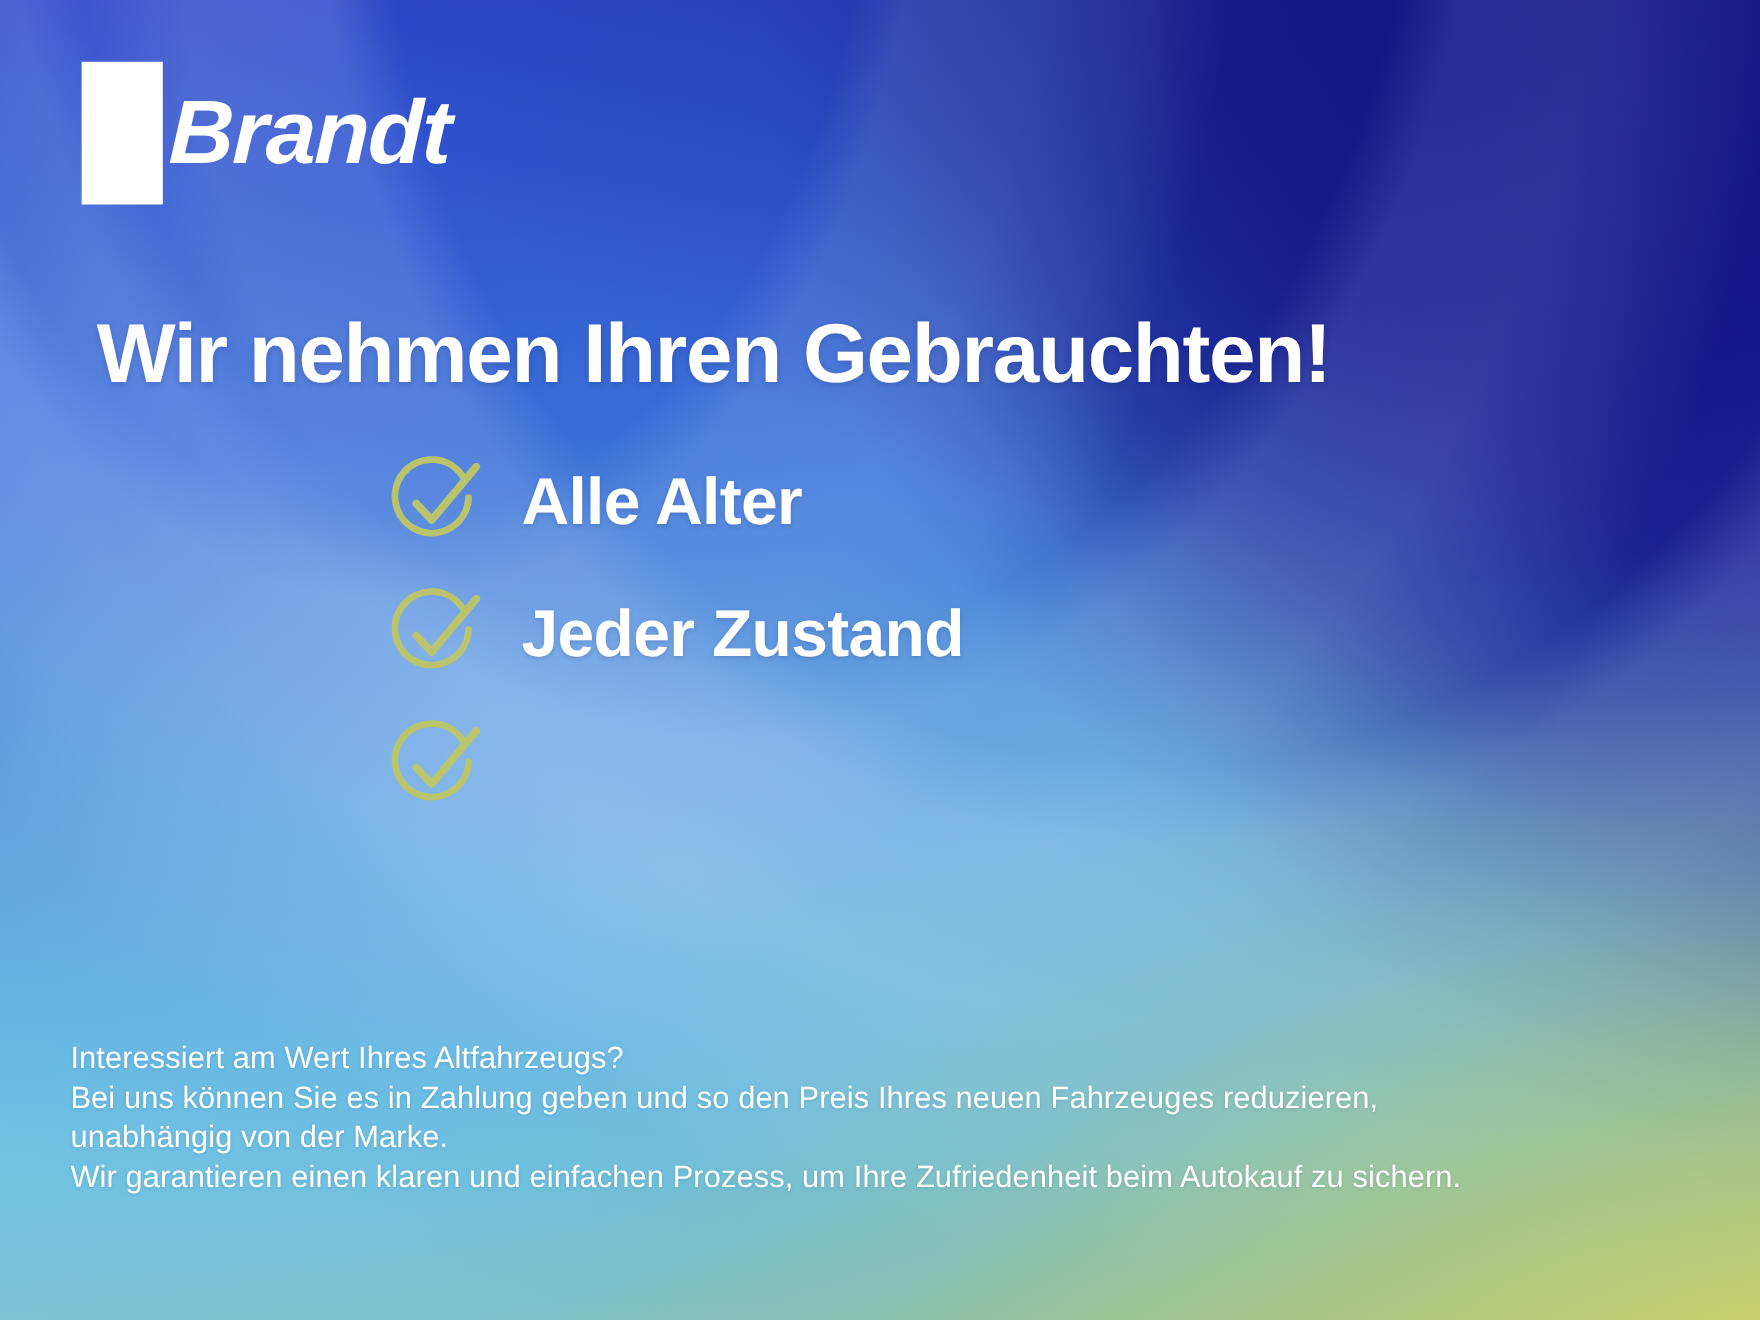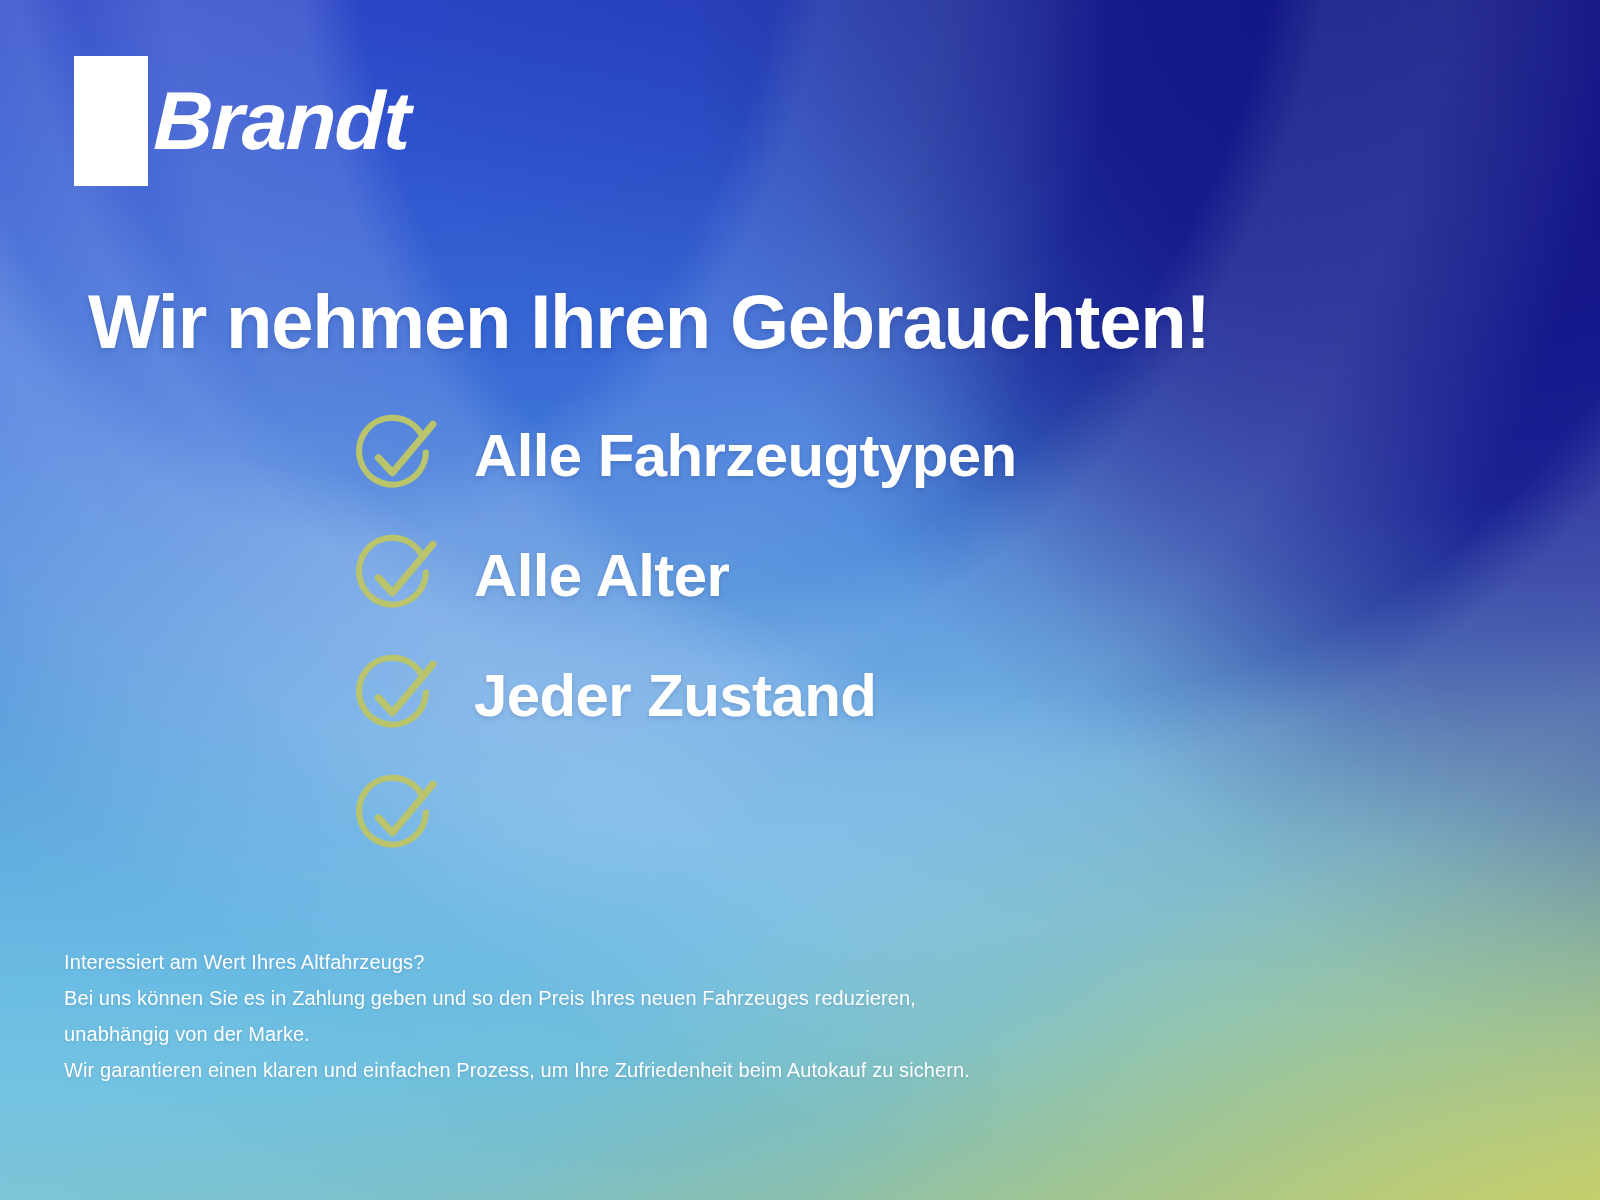--- a/index.html
+++ b/index.html
@@ -204,21 +204,21 @@
     white-space: nowrap;
     text-shadow: 0 2px 5px rgba(10,20,80,0.15);
   }
 
   
   .footer {
     position: absolute;
     left: 64px;
     top: 944px;
     color: #ffffff;
-    font-size: 20px;
+    font-size: 28px;
     line-height: 36px;
     font-weight: normal;
     letter-spacing: 0.1px;
     text-shadow: 0 1px 3px rgba(10,40,80,0.14);
   }
   .footer p {
     margin: 0;
     white-space: nowrap;
   }
 </style>
@@ -243,27 +243,20 @@
       <svg class="logo-mark" viewBox="0 0 74 130" aria-hidden="true">
         <path d="M0,0 H74 A74,65 0 0 1 0,130 Z" fill="#ffffff"></path>
       </svg>
       <div class="logo-word">Brandt</div>
     </div>
 
     <div class="headline">Wir nehmen Ihren Gebrauchten!</div>
 
     <div class="features">
 
-      <div class="feature">
-        <svg class="check-icon" viewBox="0 0 100 100" aria-hidden="true">
-          <path d="M78,24 A38,38 0 1 0 84,46" fill="none" stroke="#b9c46c" stroke-width="7" stroke-linecap="round"></path>
-          <path d="M30,52 L46,69 L92,14" fill="none" stroke="#b9c46c" stroke-width="8" stroke-linecap="round" stroke-linejoin="round"></path>
-        </svg>
-        <div class="feature-label">Alle Fahrzeugtypen</div>
-      </div>
 
       <div class="feature">
         <svg class="check-icon" viewBox="0 0 100 100" aria-hidden="true">
           <path d="M78,24 A38,38 0 1 0 84,46" fill="none" stroke="#b9c46c" stroke-width="7" stroke-linecap="round"></path>
           <path d="M30,52 L46,69 L92,14" fill="none" stroke="#b9c46c" stroke-width="8" stroke-linecap="round" stroke-linejoin="round"></path>
         </svg>
         <div class="feature-label">Alle Alter</div>
       </div>
 
       <div class="feature">

